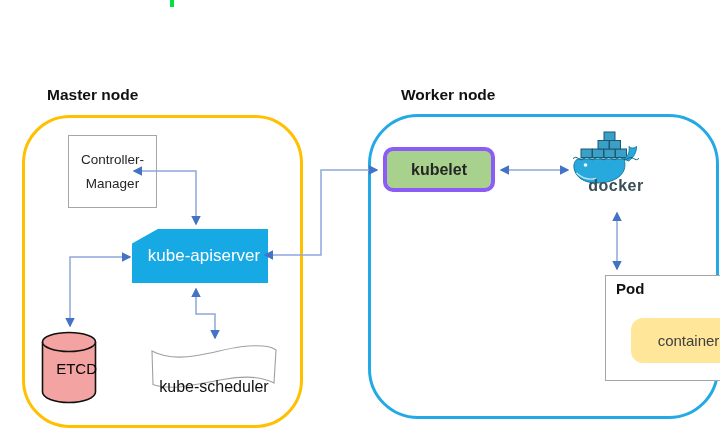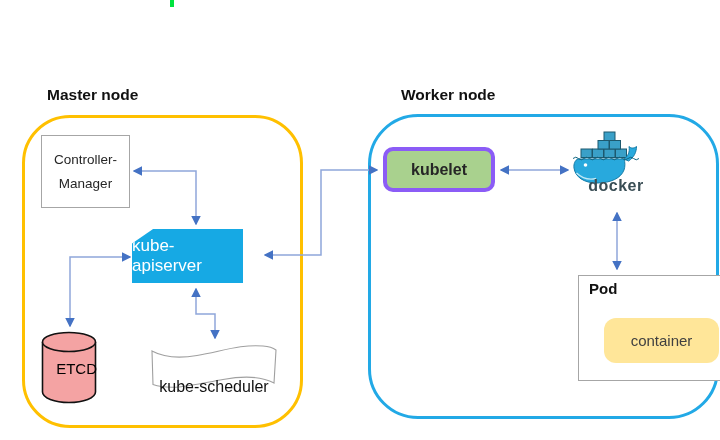--- a/index.html
+++ b/index.html
@@ -9,28 +9,28 @@
   }
   .abs{position:absolute;}
   
   .group-frame{position:absolute;border:3px solid;background:transparent;}
   .master-frame{left:22px;top:115px;width:275px;height:307px;border-color:#FFC000;border-radius:48px;}
   .worker-frame{left:368px;top:114px;width:345px;height:299px;border-color:#22A9E6;border-radius:50px;}
   .group-title{position:absolute;font-weight:bold;font-size:15.5px;color:#111;}
   .master-title{left:47px;top:86px;}
   .worker-title{left:389px;top:86px;margin-left:12px;}
   
-  .plain-box{position:absolute;background:#fff;border:1px solid #a6a6a6;box-sizing:border-box;}
+  .plain-box{position:absolute;background:#fff;border:1px solid #a6a6a6;box-sizing:border-box;margin-left:27px;}
   .cm-box{left:41px;top:135px;width:89px;height:73px;display:flex;flex-direction:column;
           align-items:center;justify-content:center;font-size:13.5px;color:#262626;line-height:1.75;}
   
-  .apiserver{left:132px;top:229px;width:111px;height:54px;background:#16A9E4;
+  .apiserver{left:132px;top:229px;width:128px;height:54px;background:#16A9E4;
              clip-path:polygon(0 27%,19% 0,100% 0,100% 100%,0 100%);
              display:flex;align-items:center;justify-content:center;
-             color:#fff;font-size:17px;}
+             color:#fff;font-size:17px;padding-left:8px;}
   
   .kubelet{left:383px;top:147px;width:112px;height:45px;background:#A9D18E;border:4px solid #8b5cf6;
            box-sizing:border-box;border-radius:10px;display:flex;align-items:center;justify-content:center;
            font-weight:bold;font-size:16px;color:#262626;}
   
   .pod-box{left:578px;top:275px;width:148px;height:106px;}
   .pod-label{position:absolute;left:10px;top:4px;font-weight:bold;font-size:15px;color:#111;}
   .container-box{position:absolute;left:25px;top:42px;width:115px;height:45px;background:#FFE699;
                  border-radius:12px;display:flex;align-items:center;justify-content:center;
                  font-size:15px;color:#404040;text-align:center;}

